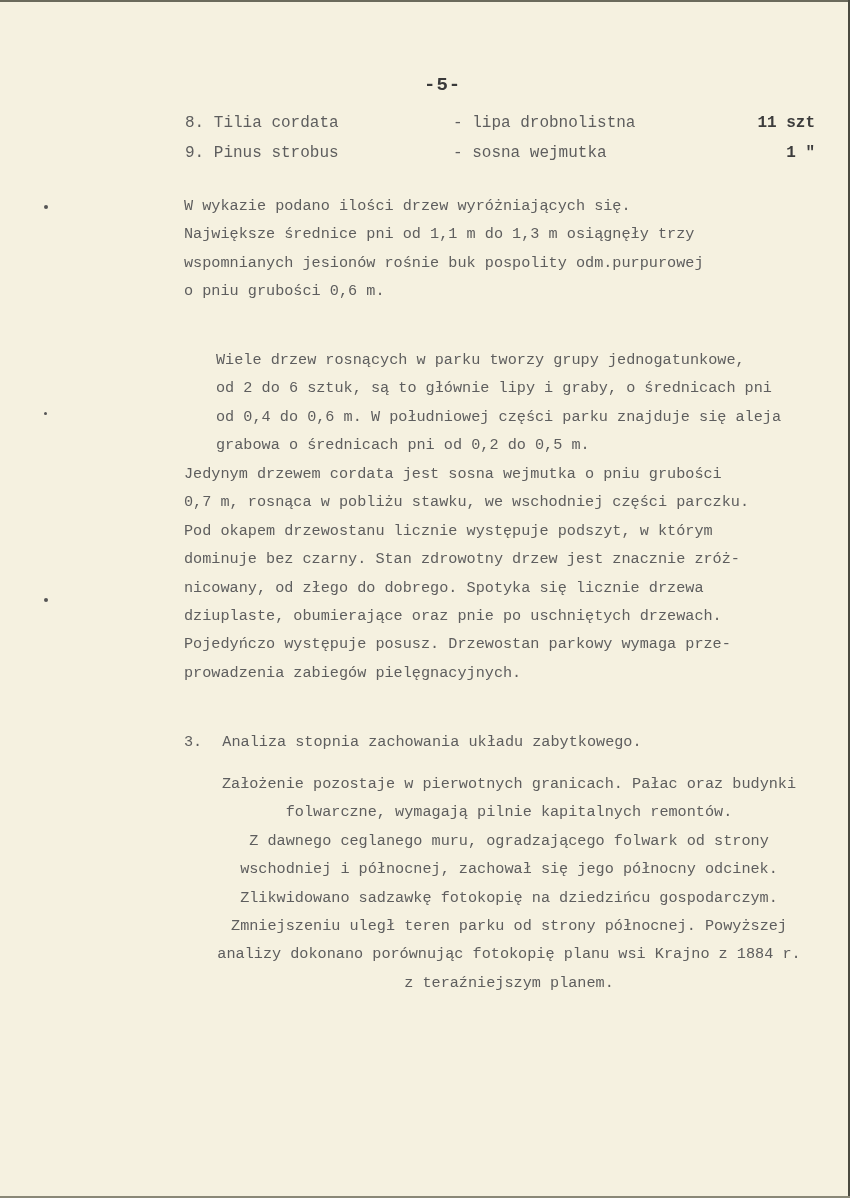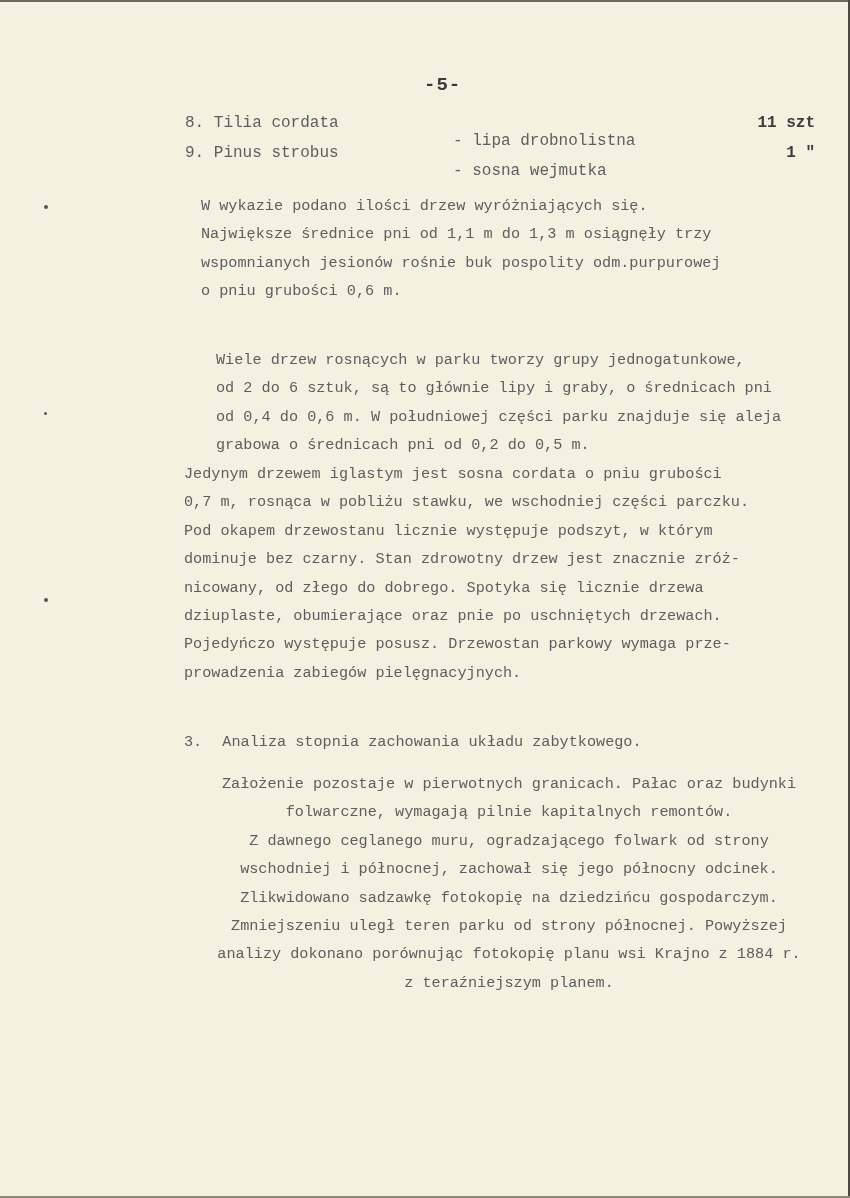--- a/index.html
+++ b/index.html
@@ -13,25 +13,25 @@
   .page-edge-top { position: absolute; left: 0; top: 0; width: 850px; height: 2px; background: #6b6a5c; }
   .page-edge-right { position: absolute; right: 0; top: 0; width: 2px; height: 1198px; background: #4a4a40; }
   .page-edge-bottom { position: absolute; left: 0; bottom: 0; width: 850px; height: 2px; background: #8a8877; }
   .page-num {
     position: absolute; left: 424px; top: 74px;
     font-size: 19px; font-weight: bold; color: #3a3a3a; letter-spacing: 1px;
   }
   .list { position: absolute; left: 185px; top: 114px; width: 630px; }
   .list-row { position: relative; height: 30px; font-size: 16px; }
   .list-row .latin { position: absolute; left: 0; top: 0; }
-  .list-row .polish { position: absolute; left: 268px; top: 18px; text-align: center; }
+  .list-row .polish { position: absolute; left: 268px; top: 0; text-align: center; }
   .list-row .qty { position: absolute; right: 0; top: 0; text-align: right; width: 80px; color: #3c3c3c; font-weight: bold; }
   .body-text { position: absolute; left: 184px; width: 650px; font-size: 15.2px; line-height: 28.4px; }
   .body-text .line { white-space: pre; display: block; }
-  .para1 { top: 192px; margin-left: 17px; }
+  .para1 { top: 192px; }
   .para2 { top: 346px; margin-left: 32px; }
   .para3 { top: 460px; }
   .heading {
     position: absolute; left: 184px; top: 733px; font-size: 15.2px; white-space: pre;
   }
   .heading .title { text-decoration-style: dashed; text-underline-offset: 4px; margin-left: 11px; }
   .para4 { top: 770px; text-align: center; }
   .tick { position: absolute; width: 4px; height: 4px; border-radius: 2px; background: #555; }
 </style>
 </head>
@@ -68,21 +68,21 @@
 </div>
 
 <div class="body-text para2">
   <span class="line">Wiele drzew rosnących w parku tworzy grupy jednogatunkowe,</span>
   <span class="line">od 2 do 6 sztuk, są to głównie lipy i graby, o średnicach pni</span>
   <span class="line">od 0,4 do 0,6 m. W południowej części parku znajduje się aleja</span>
   <span class="line">grabowa o średnicach pni od 0,2 do 0,5 m.</span>
 </div>
 
 <div class="body-text para3">
-  <span class="line">Jedynym drzewem iglastym jest sosna cordata o pniu grubości</span>
+  <span class="line">Jedynym drzewem cordata jest sosna wejmutka o pniu grubości</span>
   <span class="line">0,7 m, rosnąca w pobliżu stawku, we wschodniej części parczku.</span>
   <span class="line">Pod okapem drzewostanu licznie występuje podszyt, w którym</span>
   <span class="line">dominuje bez czarny. Stan zdrowotny drzew jest znacznie zróż-</span>
   <span class="line">nicowany, od złego do dobrego. Spotyka się licznie drzewa</span>
   <span class="line">dziuplaste, obumierające oraz pnie po uschniętych drzewach.</span>
   <span class="line">Pojedyńczo występuje posusz. Drzewostan parkowy wymaga prze-</span>
   <span class="line">prowadzenia zabiegów pielęgnacyjnych.</span>
 </div>
 
 <div class="heading"><span>3. </span><span class="title">Analiza stopnia zachowania układu zabytkowego.</span></div>

